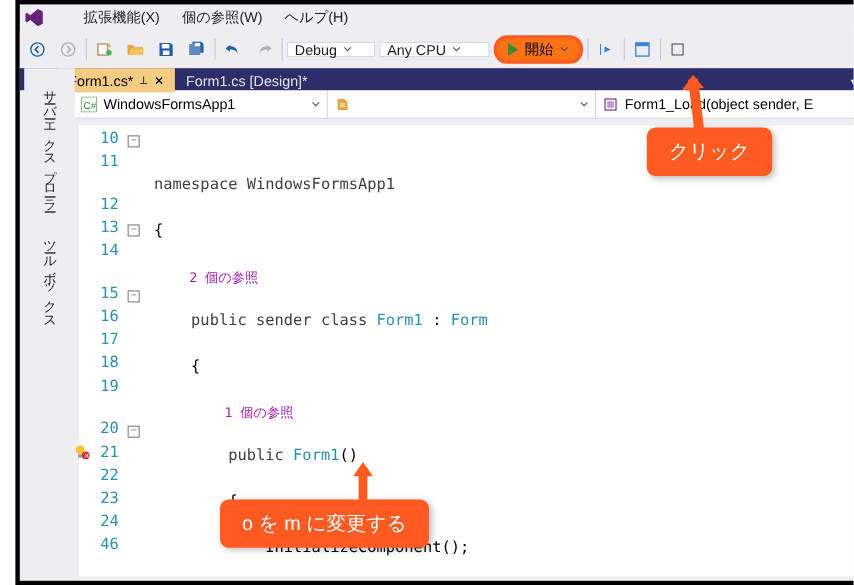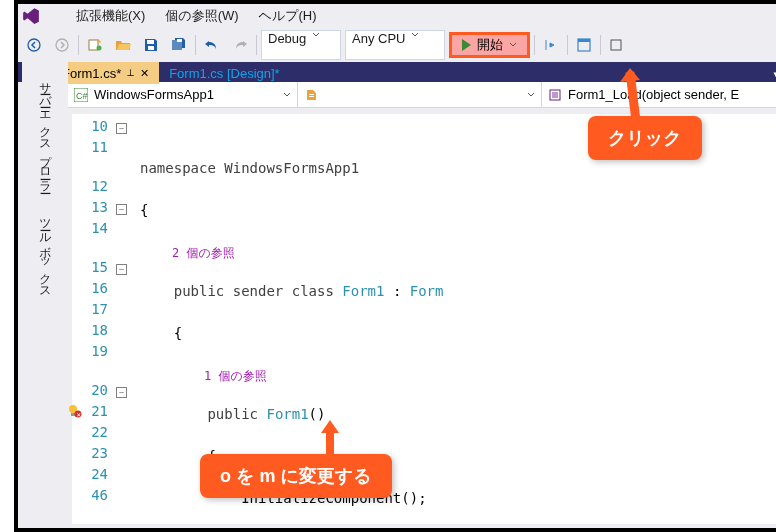--- a/index.html
+++ b/index.html
@@ -5,48 +5,48 @@
 *{box-sizing:border-box;margin:0;padding:0}
 html,body{width:776px;height:532px;font-family:"メイリオ","Meiryo","Segoe UI",sans-serif;font-size:13px;background:#fff;overflow:hidden;position:relative}
 .window{position:absolute;left:14px;top:0;width:776px;height:532px;border:4px solid #000;background:#eeeef2}
 .menu{height:24px;display:flex;align-items:center;padding:2px 4px;gap:4px}
 .vs-logo{width:18px;height:18px;display:flex;align-items:center;justify-content:center}
 .menu-item{padding:2px 8px;color:#1b1b1b;cursor:pointer}
 .toolbar{height:34px;display:flex;align-items:center;padding:2px 4px;gap:4px;background:#eeeef2}
 .tbtn{width:24px;height:24px;display:flex;align-items:center;justify-content:center;cursor:pointer}
 .tbtn svg{width:16px;height:16px}
 .divider{width:1px;height:20px;background:#c9c9d3}
-.combo{height:30px;border:1px solid #cfd6e5;background:#fff;display:flex;align-items:flex-start;padding:0 6px;color:#1b1b1b;cursor:pointer;gap:6px}
+.combo{height:14px;border:1px solid #cfd6e5;background:#fff;display:flex;align-items:center;padding:0 6px;color:#1b1b1b;cursor:pointer;gap:6px}
 .combo .caret{width:8px;height:8px}
-.start-btn{height:26px;border:3px solid #ff5a1f;border-radius:0;background:#fca5a5;display:flex;align-items:center;gap:6px;padding:0 10px;cursor:pointer}
+.start-btn{height:26px;border:3px solid #ff5a1f;border-radius:12px;background:#f97316;display:flex;align-items:center;gap:6px;padding:0 10px;cursor:pointer}
 .start-btn .play{width:0;height:0;border-left:9px solid #388a34;border-top:6px solid transparent;border-bottom:6px solid transparent}
 .start-btn .caret{width:8px;height:8px}
 .tabstrip{height:20px;background:#2d2d6a;display:flex;align-items:flex-start;padding-left:34px;position:relative}
 .tabstrip .dropdown{position:absolute;right:6px;top:5px;color:#fff;cursor:pointer}
-.tab{height:22px;display:flex;align-items:center;gap:6px;padding:0 10px;color:#0ea5e9;cursor:pointer}
+.tab{height:22px;display:flex;align-items:center;gap:6px;padding:0 10px;color:#e5e5e5;cursor:pointer}
 .tab.active{background:#f5cc84;color:#000}
 .tab .pin{font-size:10px}
 .tab .close{font-size:11px}
 .selectors{height:26px;background:#fff;border-bottom:1px solid #cfd6e5;display:flex;margin-left:50px}
 .sel{flex:1;border-right:1px solid #cfd6e5;display:flex;align-items:center;padding:0 6px;gap:6px;cursor:pointer;min-width:0;overflow:hidden;white-space:nowrap}
 .sel .icon{width:14px;height:14px;flex:0 0 14px}
 .sel .caret{width:8px;height:8px;margin-left:auto;flex:0 0 8px}
 .side-tabs{position:absolute;left:4px;top:58px;width:46px;height:420px;background:#eeeef2;display:flex;flex-direction:column;align-items:center;padding-top:4px;gap:8px}
 .side-tab{writing-mode:vertical-rl;padding:8px 4px;color:#1b1b1b;cursor:pointer;font-size:12px}
 .editor{position:absolute;left:54px;top:110px;right:4px;bottom:4px;background:#fff;display:flex}
 .gutter{width:44px;text-align:right;color:#2b91af;padding:2px 8px 0 0;font-family:Consolas,monospace;font-size:14px;line-height:21px}
 .fold{width:20px;padding-top:2px;font-family:Consolas,monospace;font-size:14px;line-height:21px;color:#808080}
 .fold .box{width:11px;height:11px;border:1px solid #808080;display:inline-flex;align-items:center;justify-content:center;font-size:9px;line-height:1;cursor:pointer}
 .code{flex:1;padding:2px 0 0 4px;font-family:Consolas,monospace;font-size:14px;line-height:21px;white-space:pre;position:relative}
 .kw{color:#404040}
 .type{color:#2b91af}
 .ref{color:#a21caf;font-size:12px}
 .current{position:absolute;left:0;right:0;height:21px;background:#fbf9ef;z-index:-1}
 .marker{position:absolute;left:50px;width:14px;height:14px}
-.callout{position:absolute;background:#ff5a1f;color:#fff;font-weight:700;border-radius:8px;padding:10px 20px;font-size:18px;box-shadow:2px 2px 6px rgba(0,0,0,.25)}
+.callout{position:absolute;background:#ff5a1f;color:#fff;font-weight:400;border-radius:8px;padding:10px 20px;font-size:18px;box-shadow:2px 2px 6px rgba(0,0,0,.25)}
 .arrow-svg{position:absolute;pointer-events:none}
 </style>
 </head>
 <body>
 
 <div class="window">
   <div class="menu">
     <span class="vs-logo">
       <svg viewBox="0 0 16 16">
           <path fill="#68217a" d="M11 1l4 2v10l-4 2-6-5-3 2-1-1V5l1-1 3 2 6-5z"></path>

